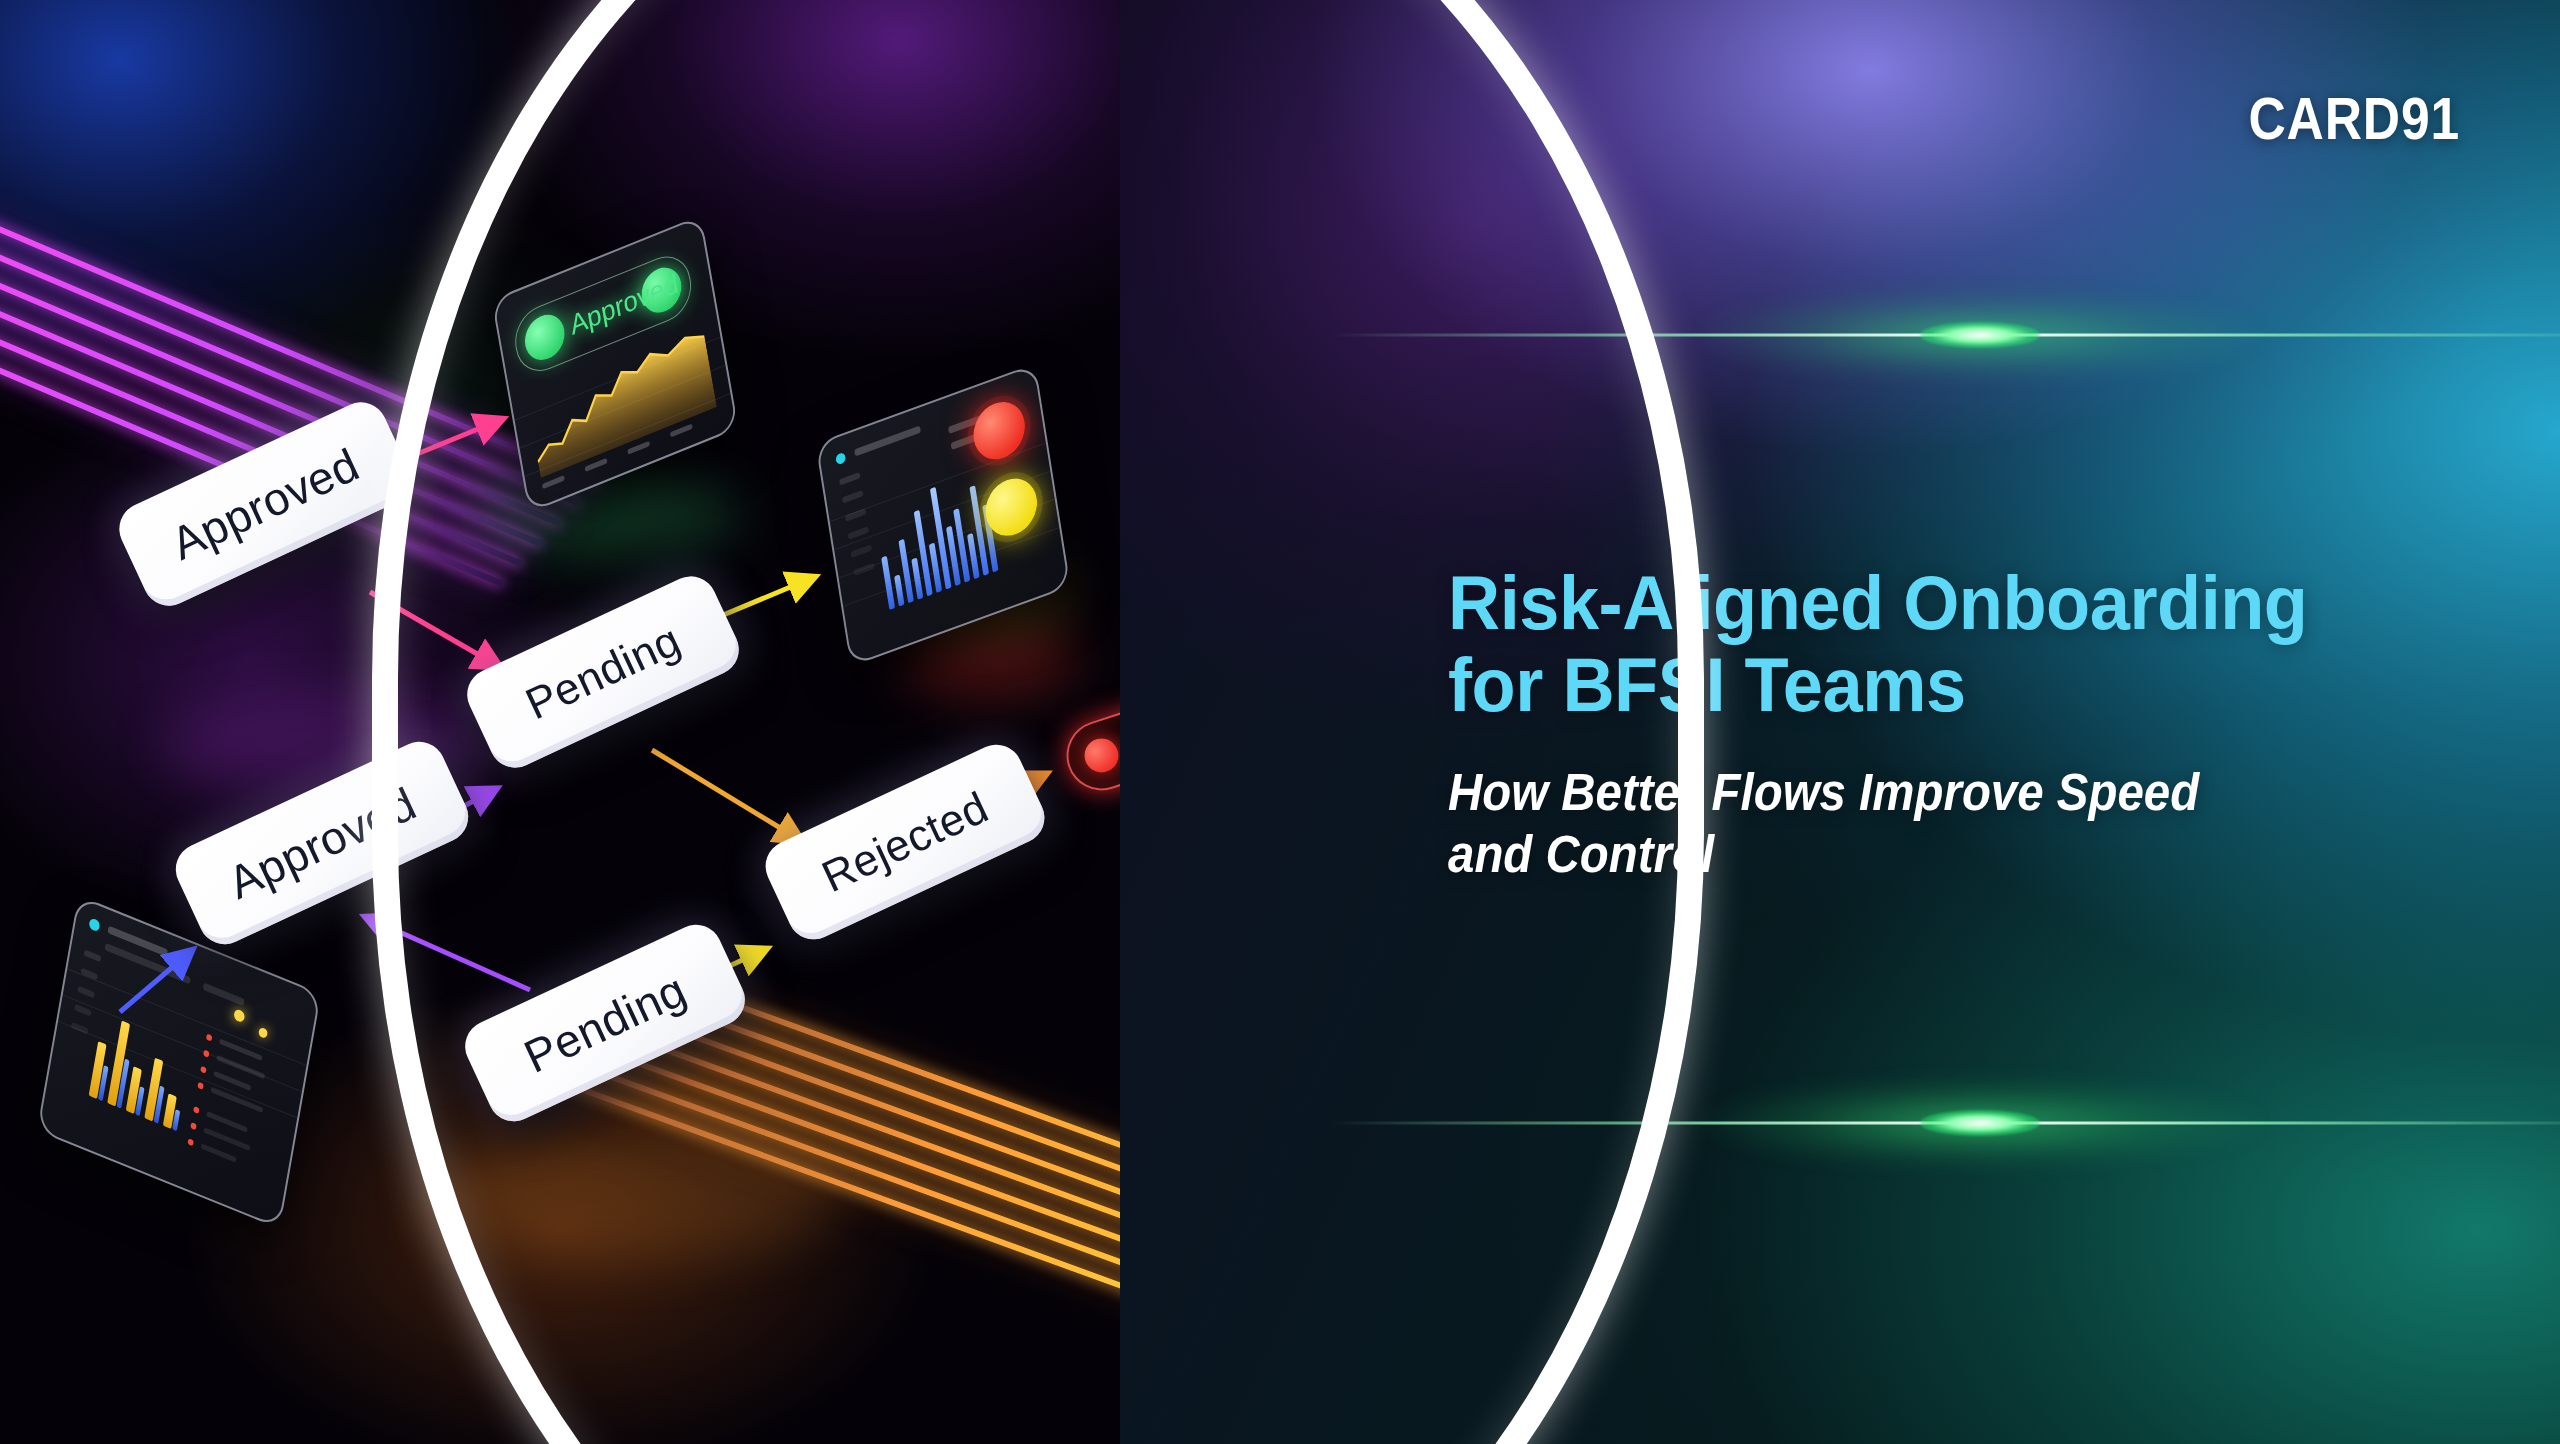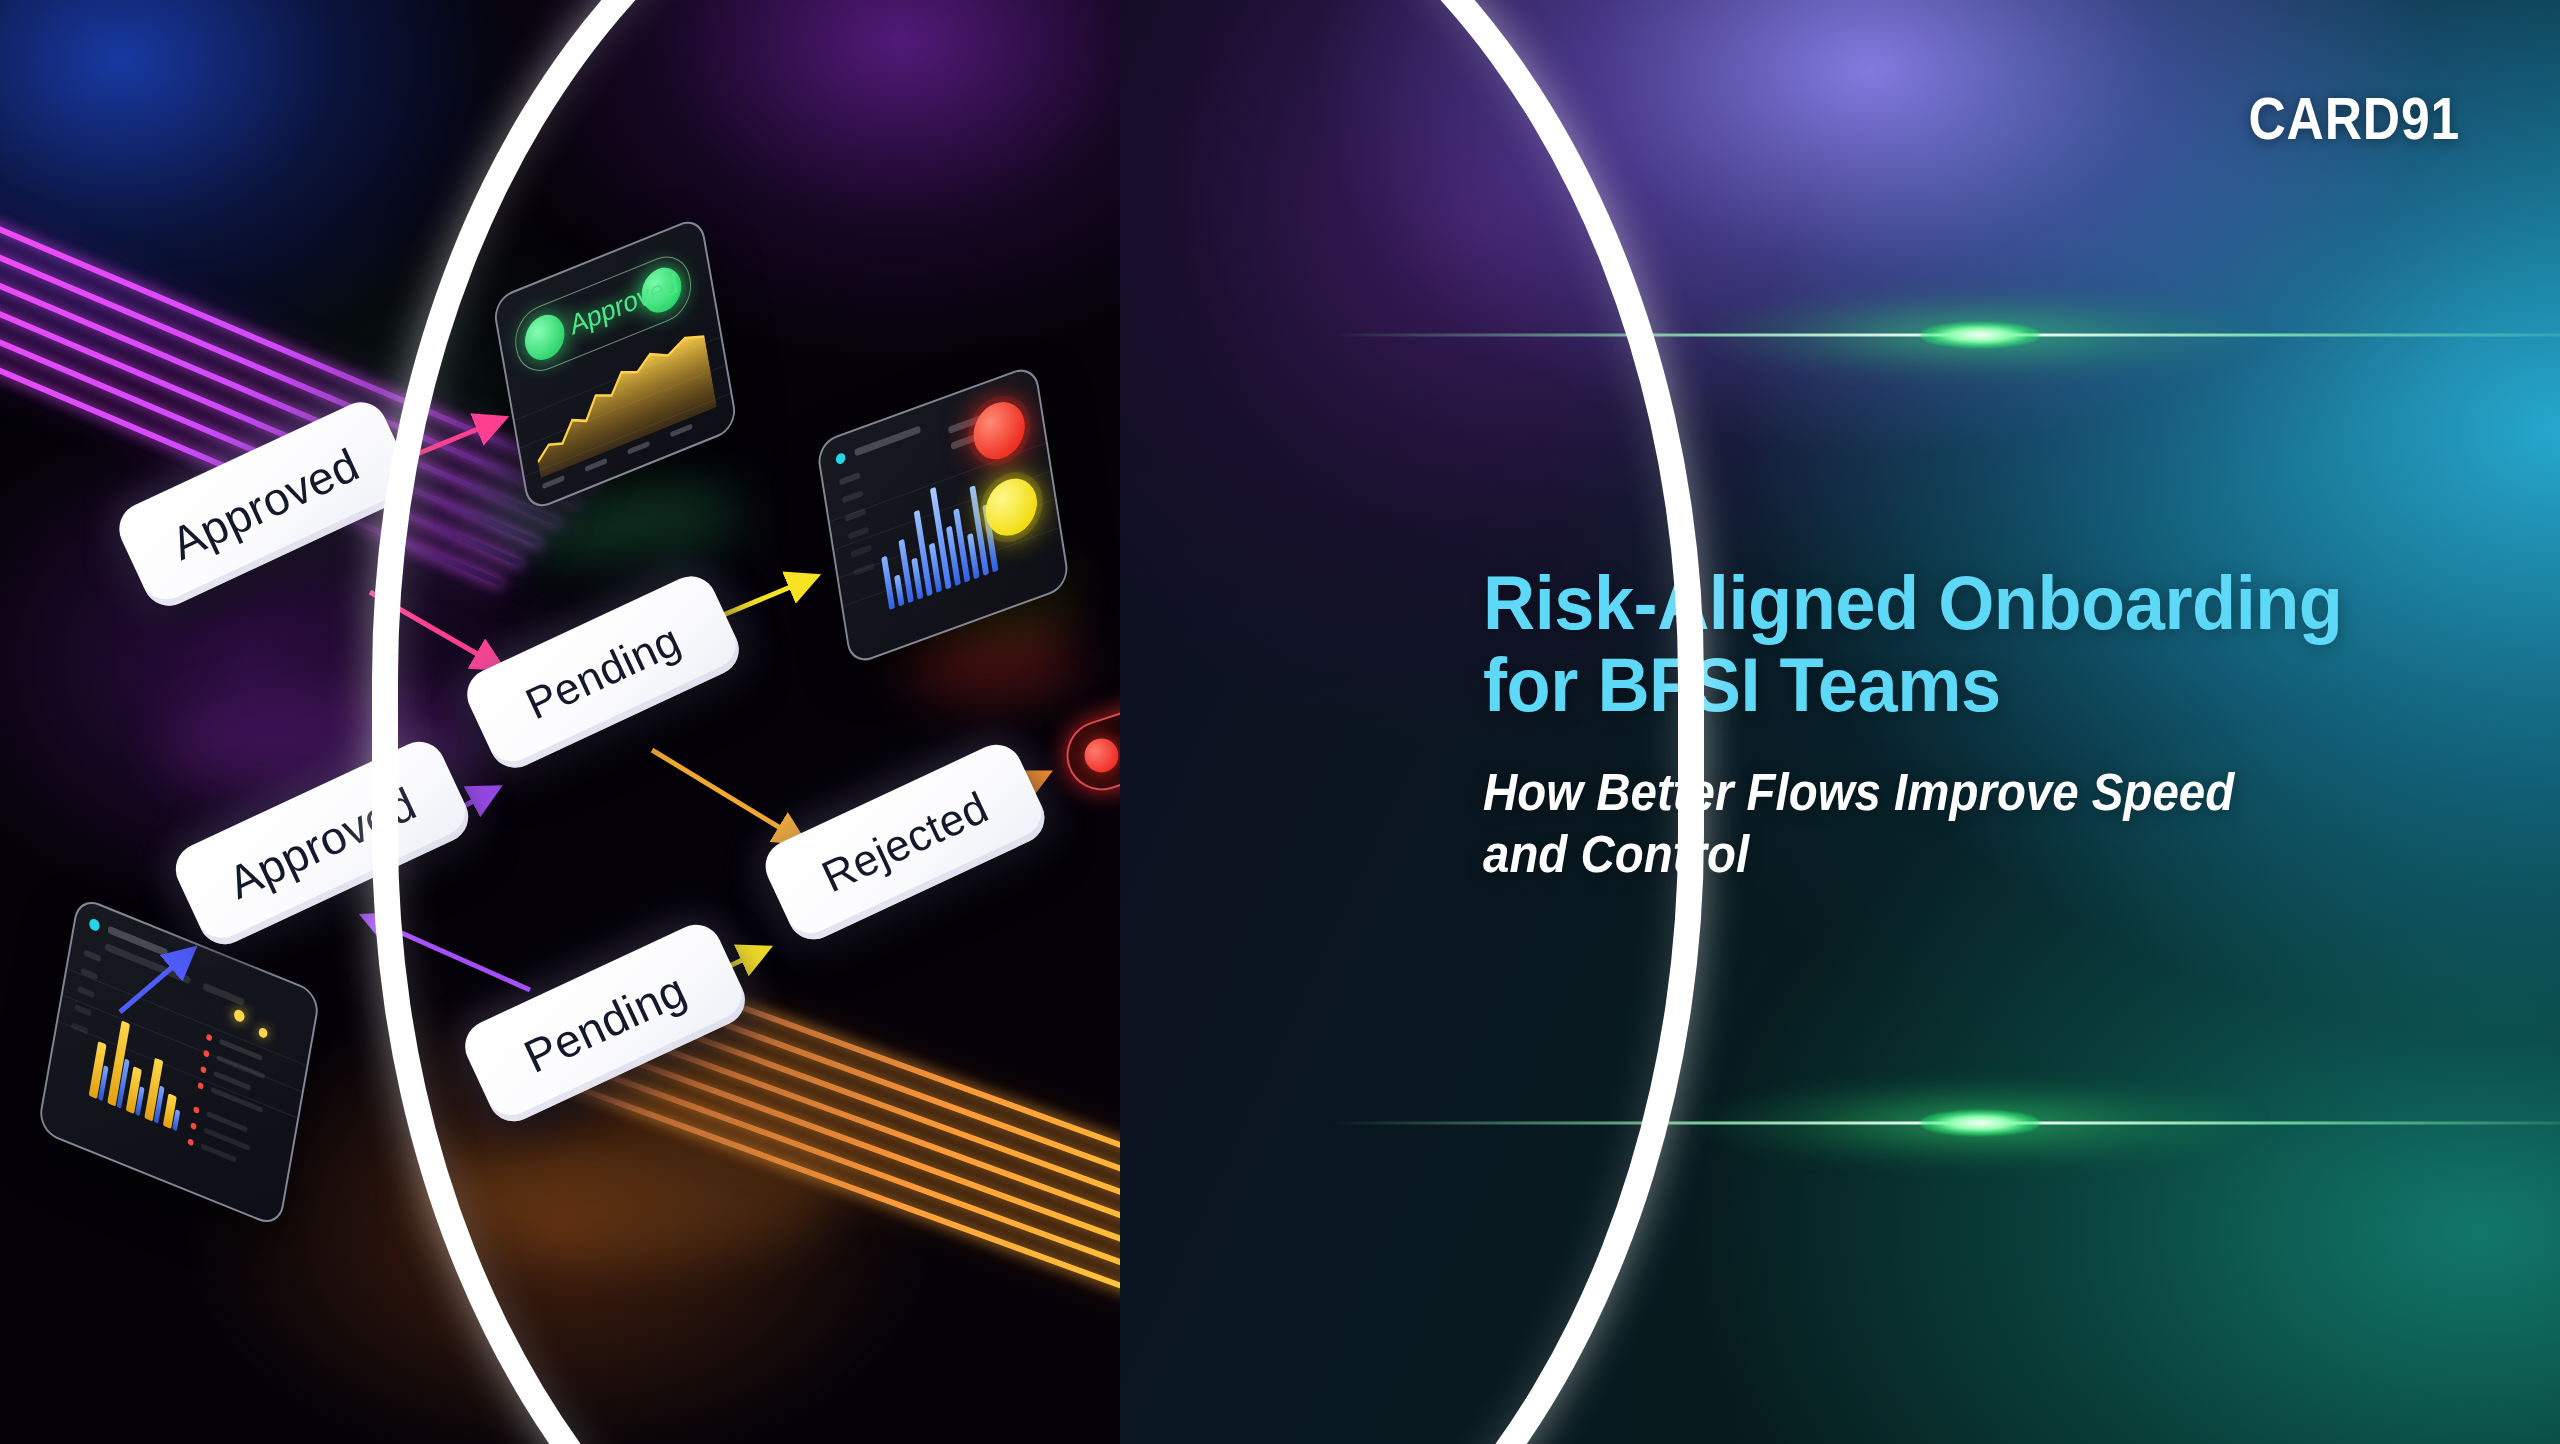--- a/index.html
+++ b/index.html
@@ -143,21 +143,20 @@
     letter-spacing: 1px;
     transform: scaleX(0.86);
     transform-origin: right center;
     text-shadow: 0 2px 14px rgba(0,0,0,0.45);
   }
 
   .copy-block {
     position: absolute;
     left: 1448px; top: 562px;
     width: 1040px;
-    margin-left: 35px;
   }
   .headline {
     color: #5ed8f7;
     font-size: 76px;
     font-weight: 700;
     line-height: 1.08;
     letter-spacing: -0.5px;
     transform: scaleX(0.95);
     transform-origin: left top;
     margin: 0 0 36px 0;

